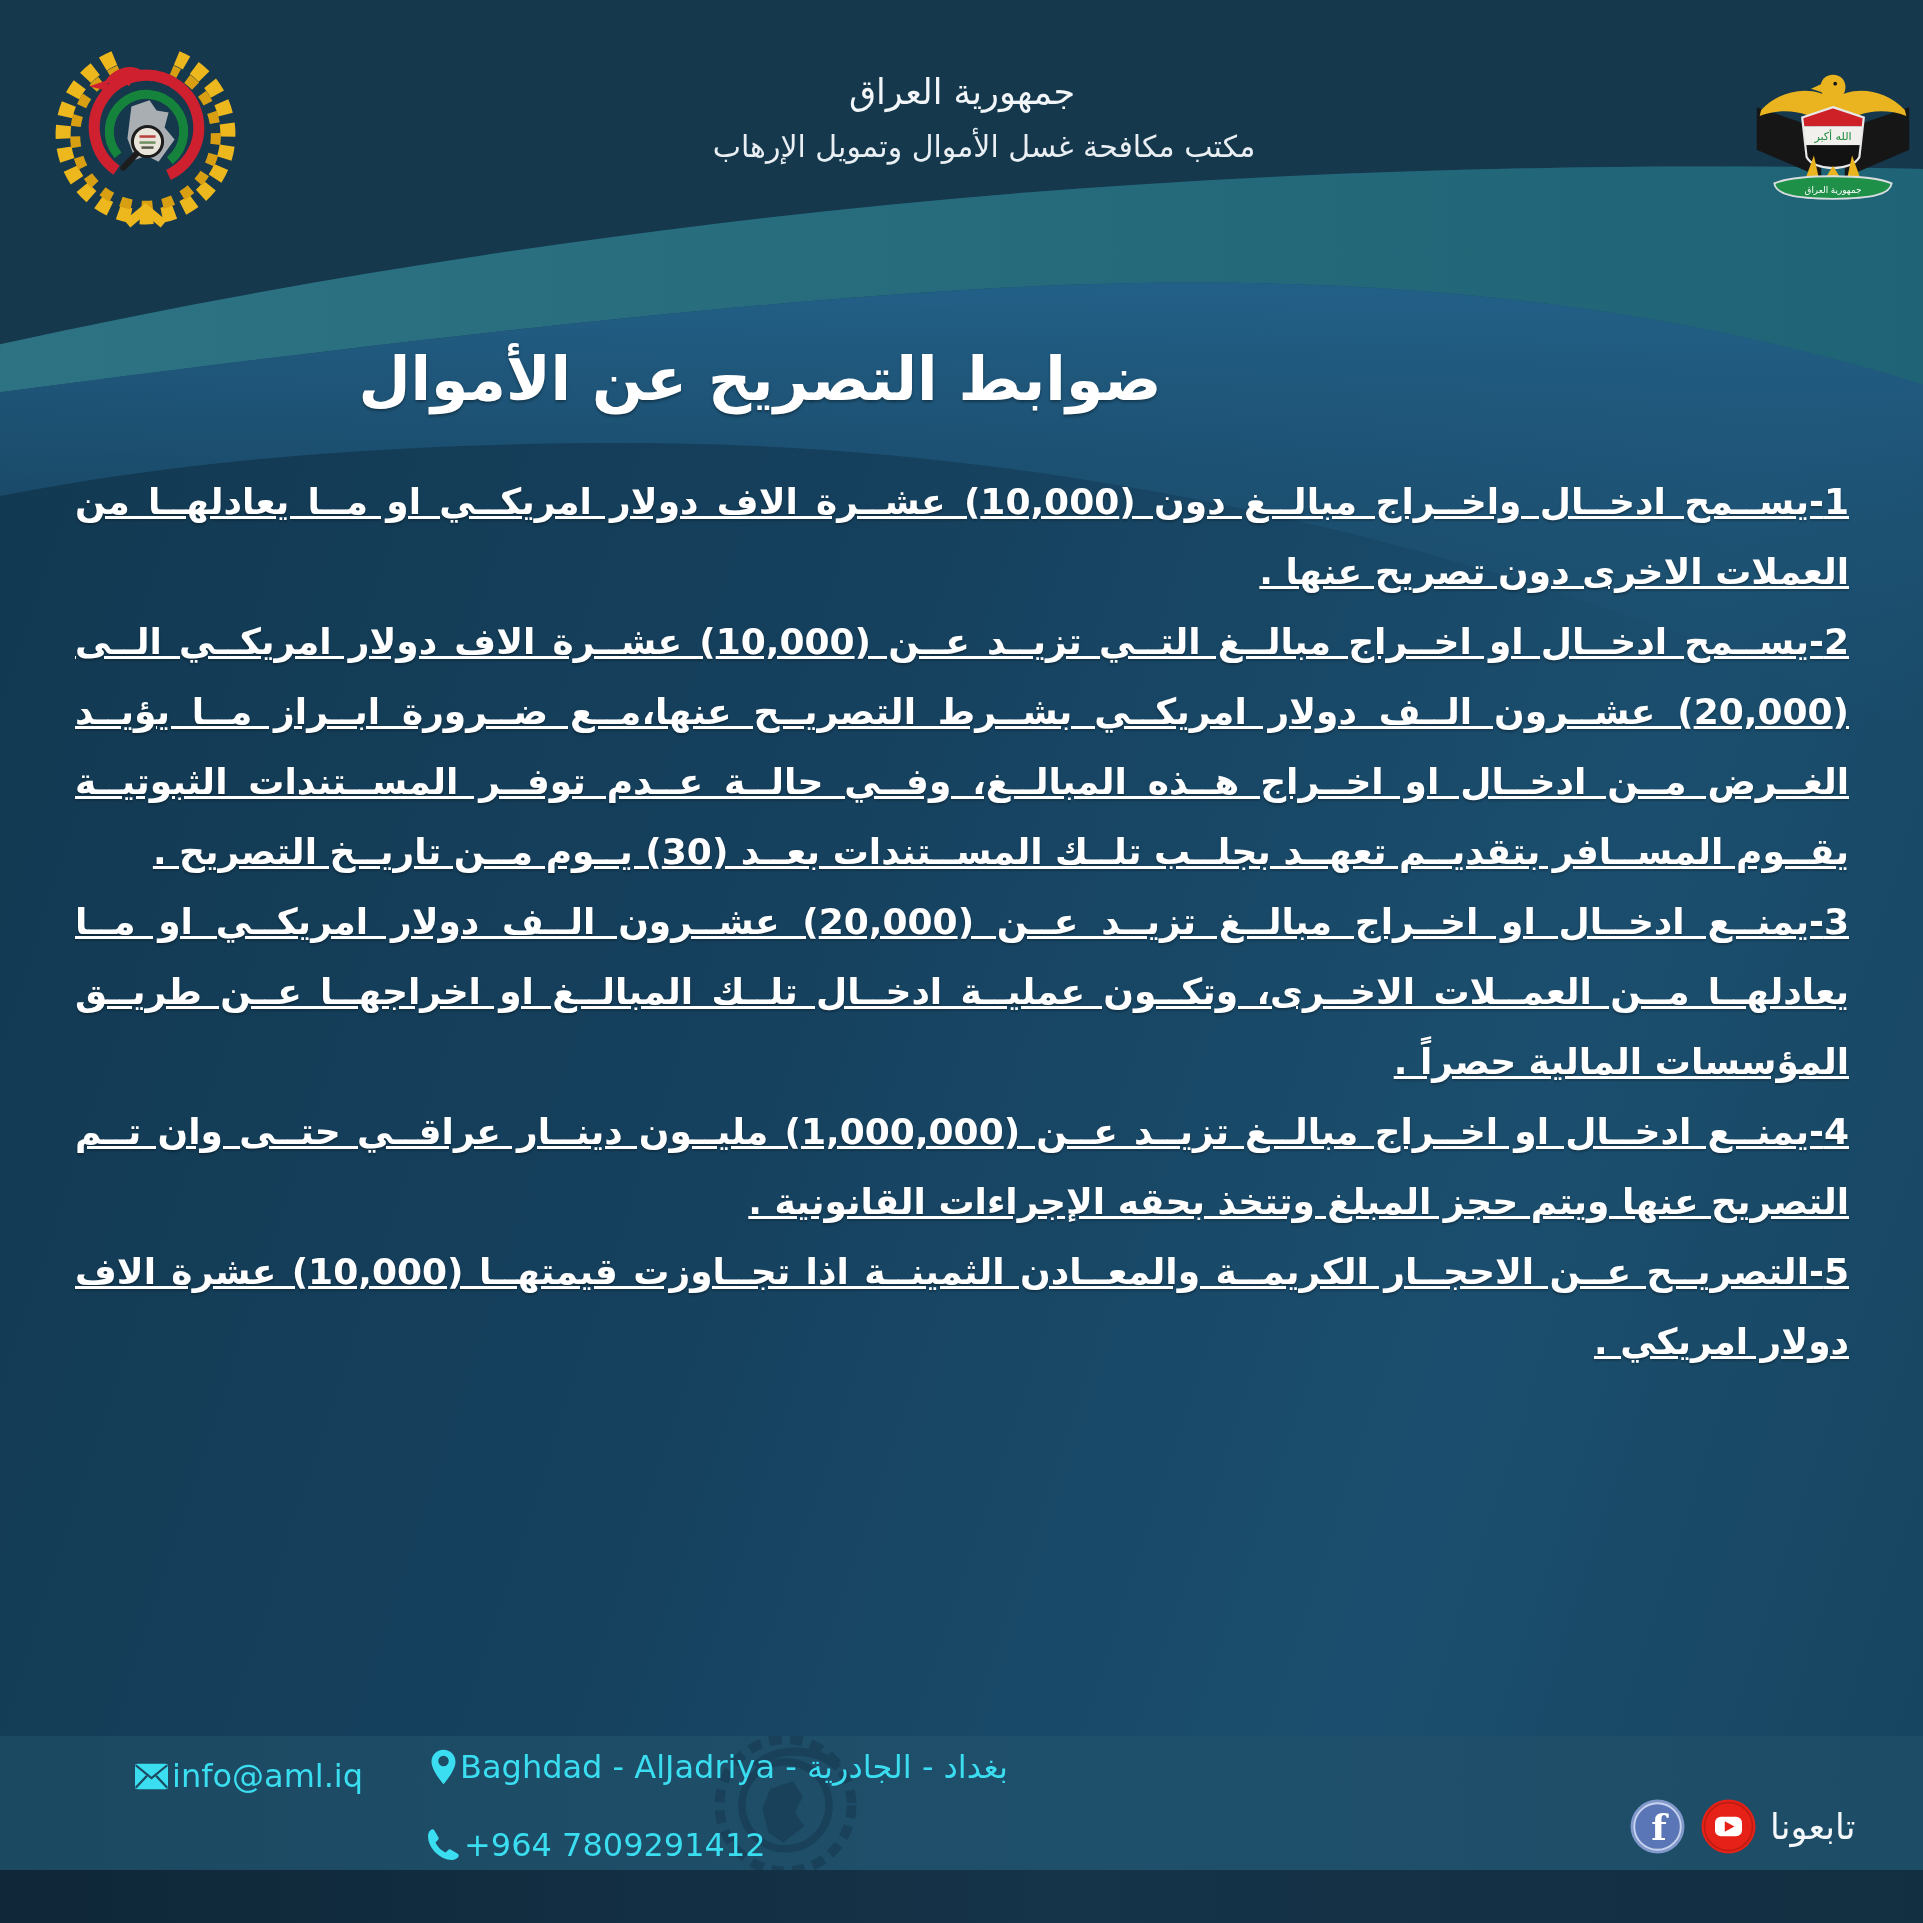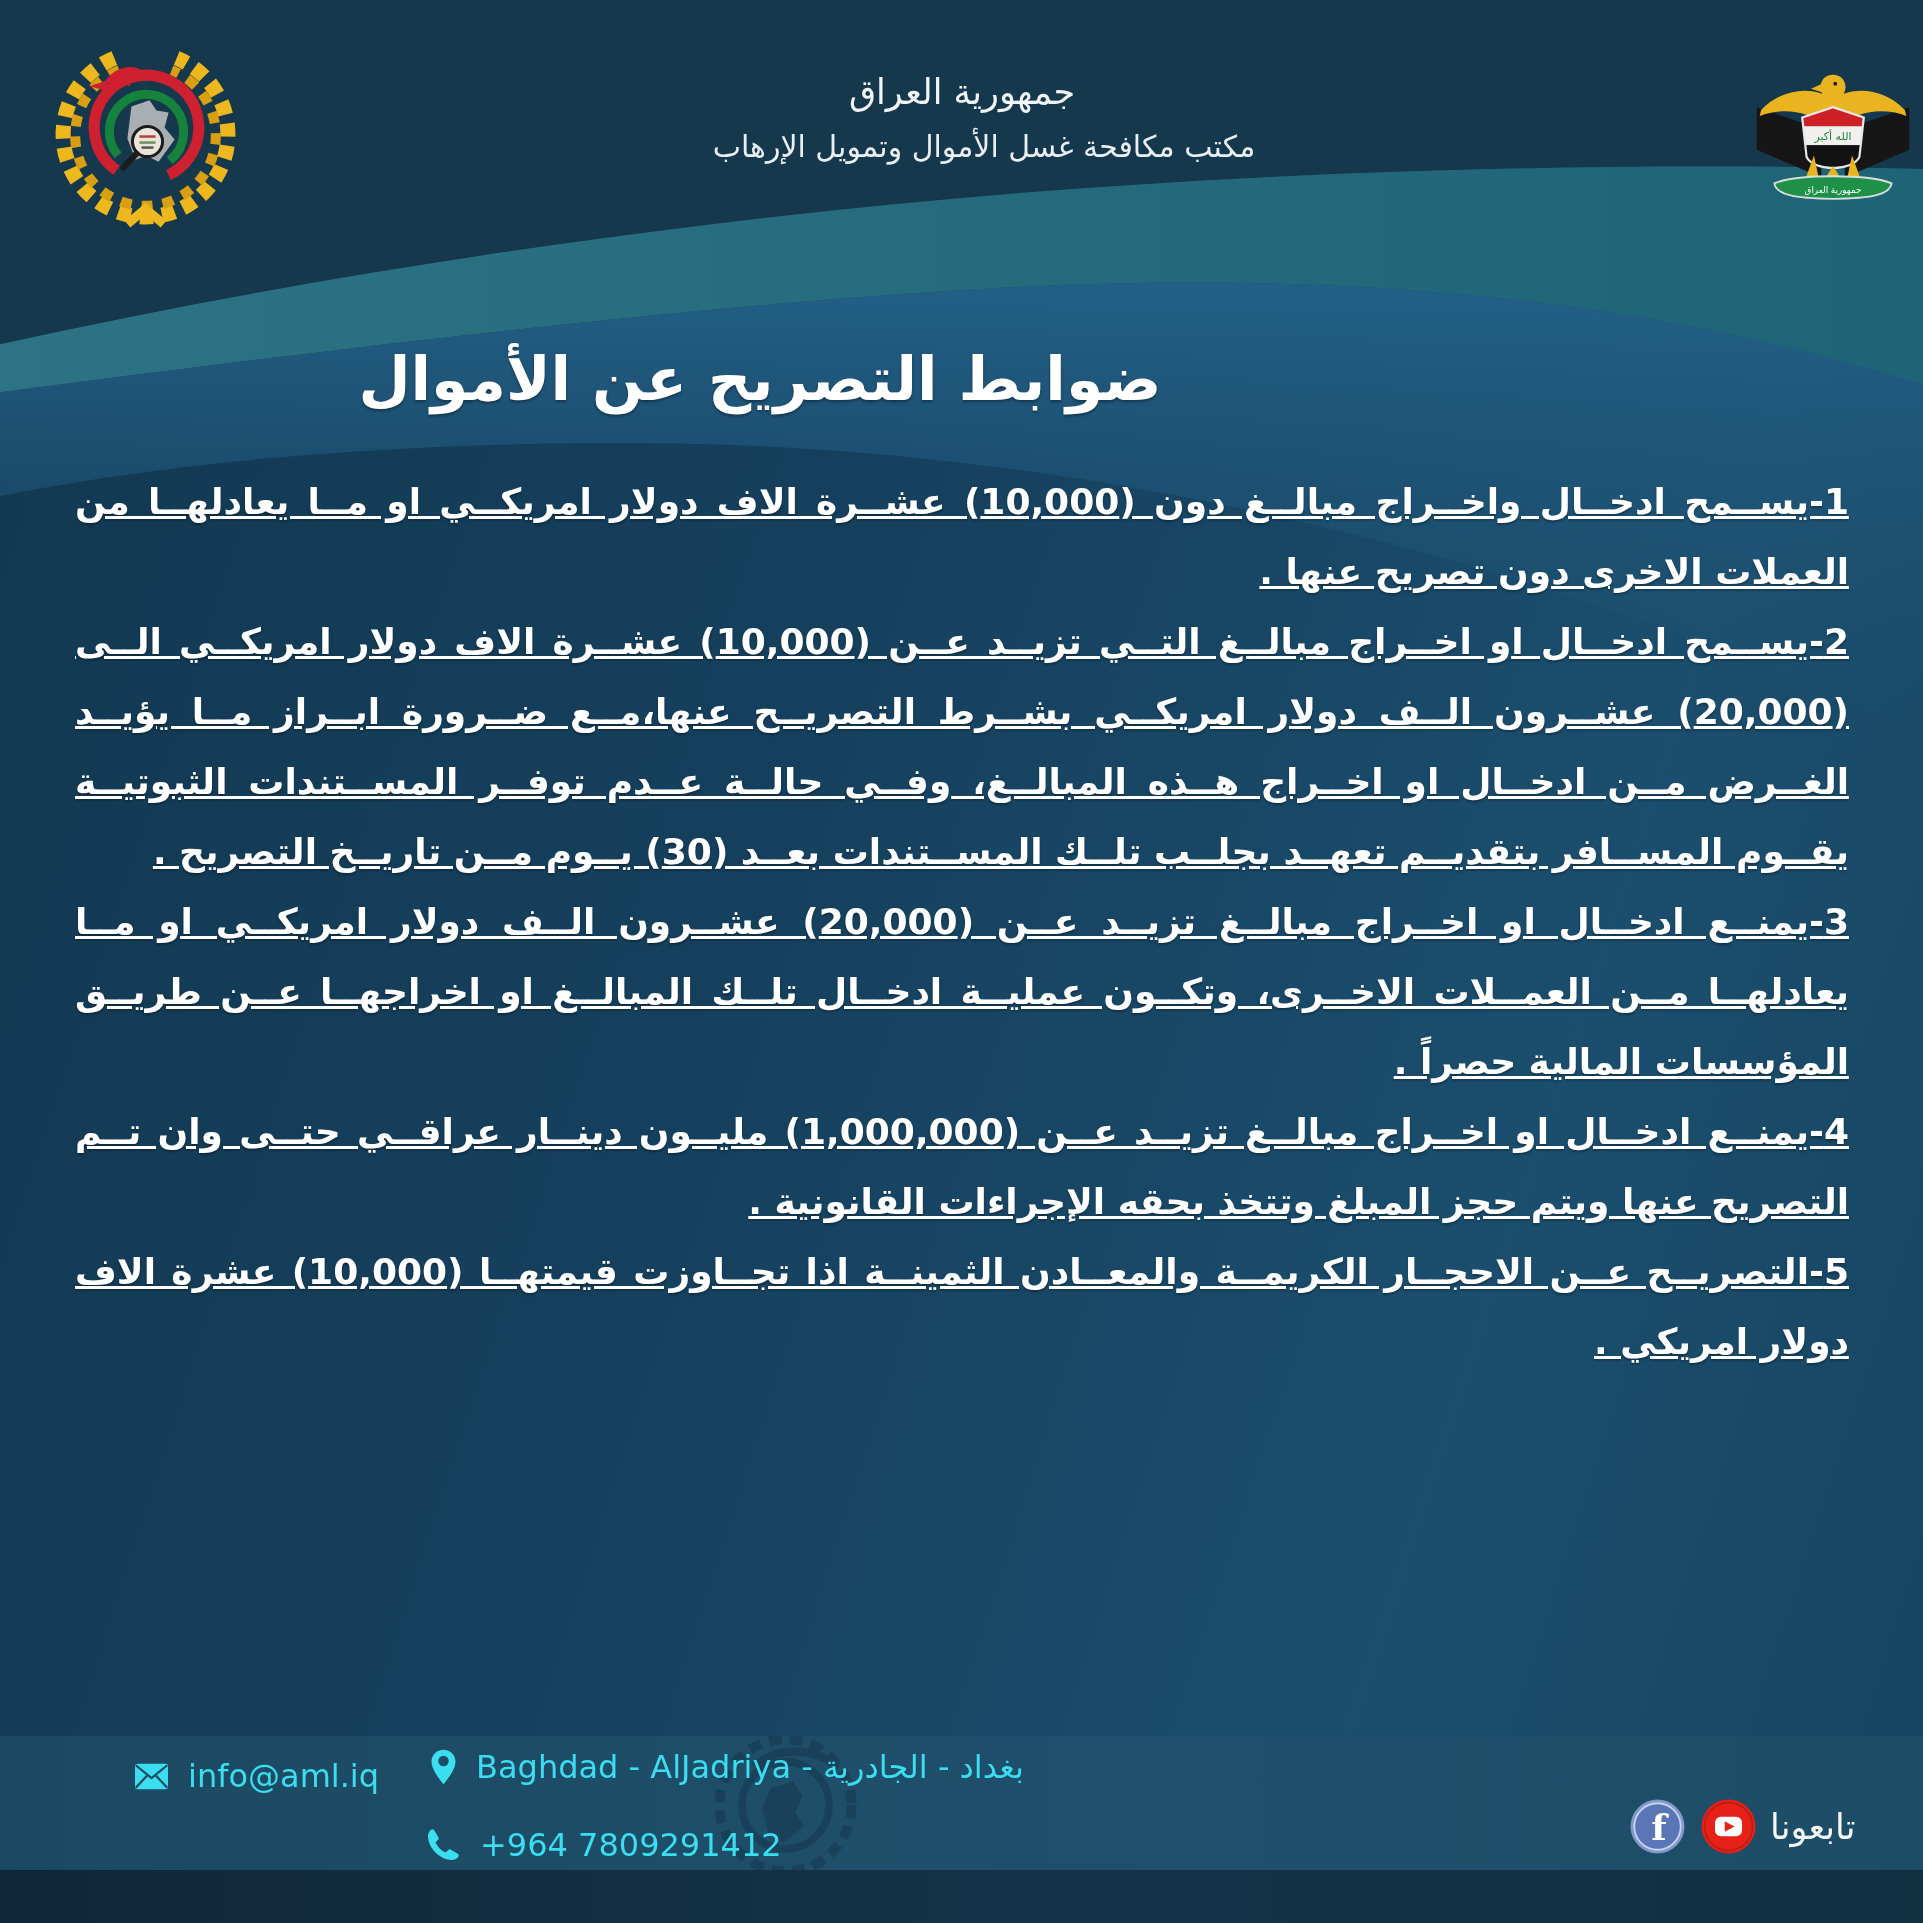--- a/index.html
+++ b/index.html
@@ -28,21 +28,21 @@
   .rules p{margin:0;padding:0;}
   .footer-band{
     position:absolute;left:0;top:1736px;width:1924px;height:134px;
     background:linear-gradient(90deg,#1c4962 0%,#1f506b 60%,#1d4c66 100%);
   }
   .footer-watermark{position:absolute;left:624px;top:0;width:323px;height:134px;opacity:.55;}
   .bottom-strip{
     position:absolute;left:0;top:1870px;width:1924px;height:54px;
     background:linear-gradient(90deg,#0f2738 0%,#153349 55%,#122e41 100%);
   }
-  .contact-item{position:absolute;display:flex;align-items:center;gap:19px;}
+  .contact-item{position:absolute;display:flex;align-items:center;gap:3px;}
   .contact-text{font-size:32px;color:#3adef0;white-space:nowrap;direction:ltr;}
   .ci-email{left:134px;top:1757px;}
   .ci-phone{left:425px;top:1826px;justify-content:space-between;}
   .ci-web{left:137px;top:1909px;margin-top:12px;}
   .ci-pin{left:430px;top:1748px;}
   .follow{position:absolute;top:1798px;left:1629px;display:flex;align-items:center;gap:13.5px;}
   .follow-label{font-size:35px;color:#f4f8fa;font-weight:400;direction:rtl;margin-right:7.5px;}
   .badge{width:57px;height:57px;}
 </style>
 </head>

